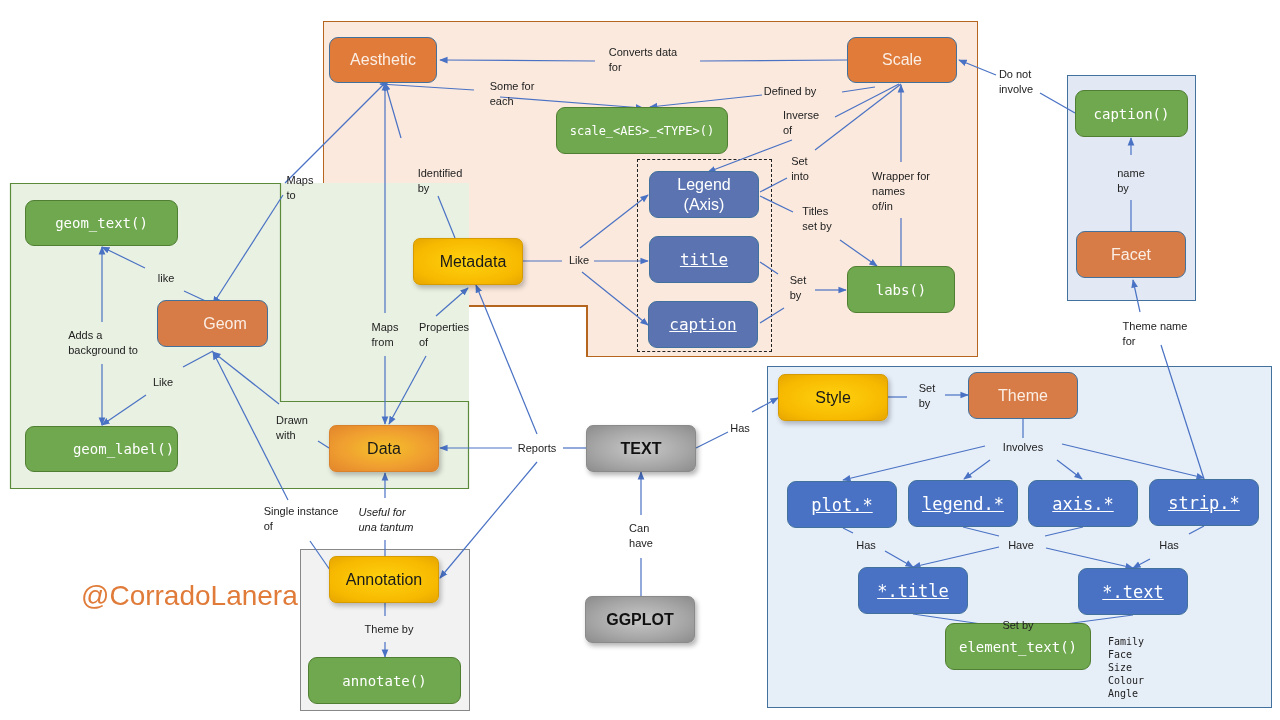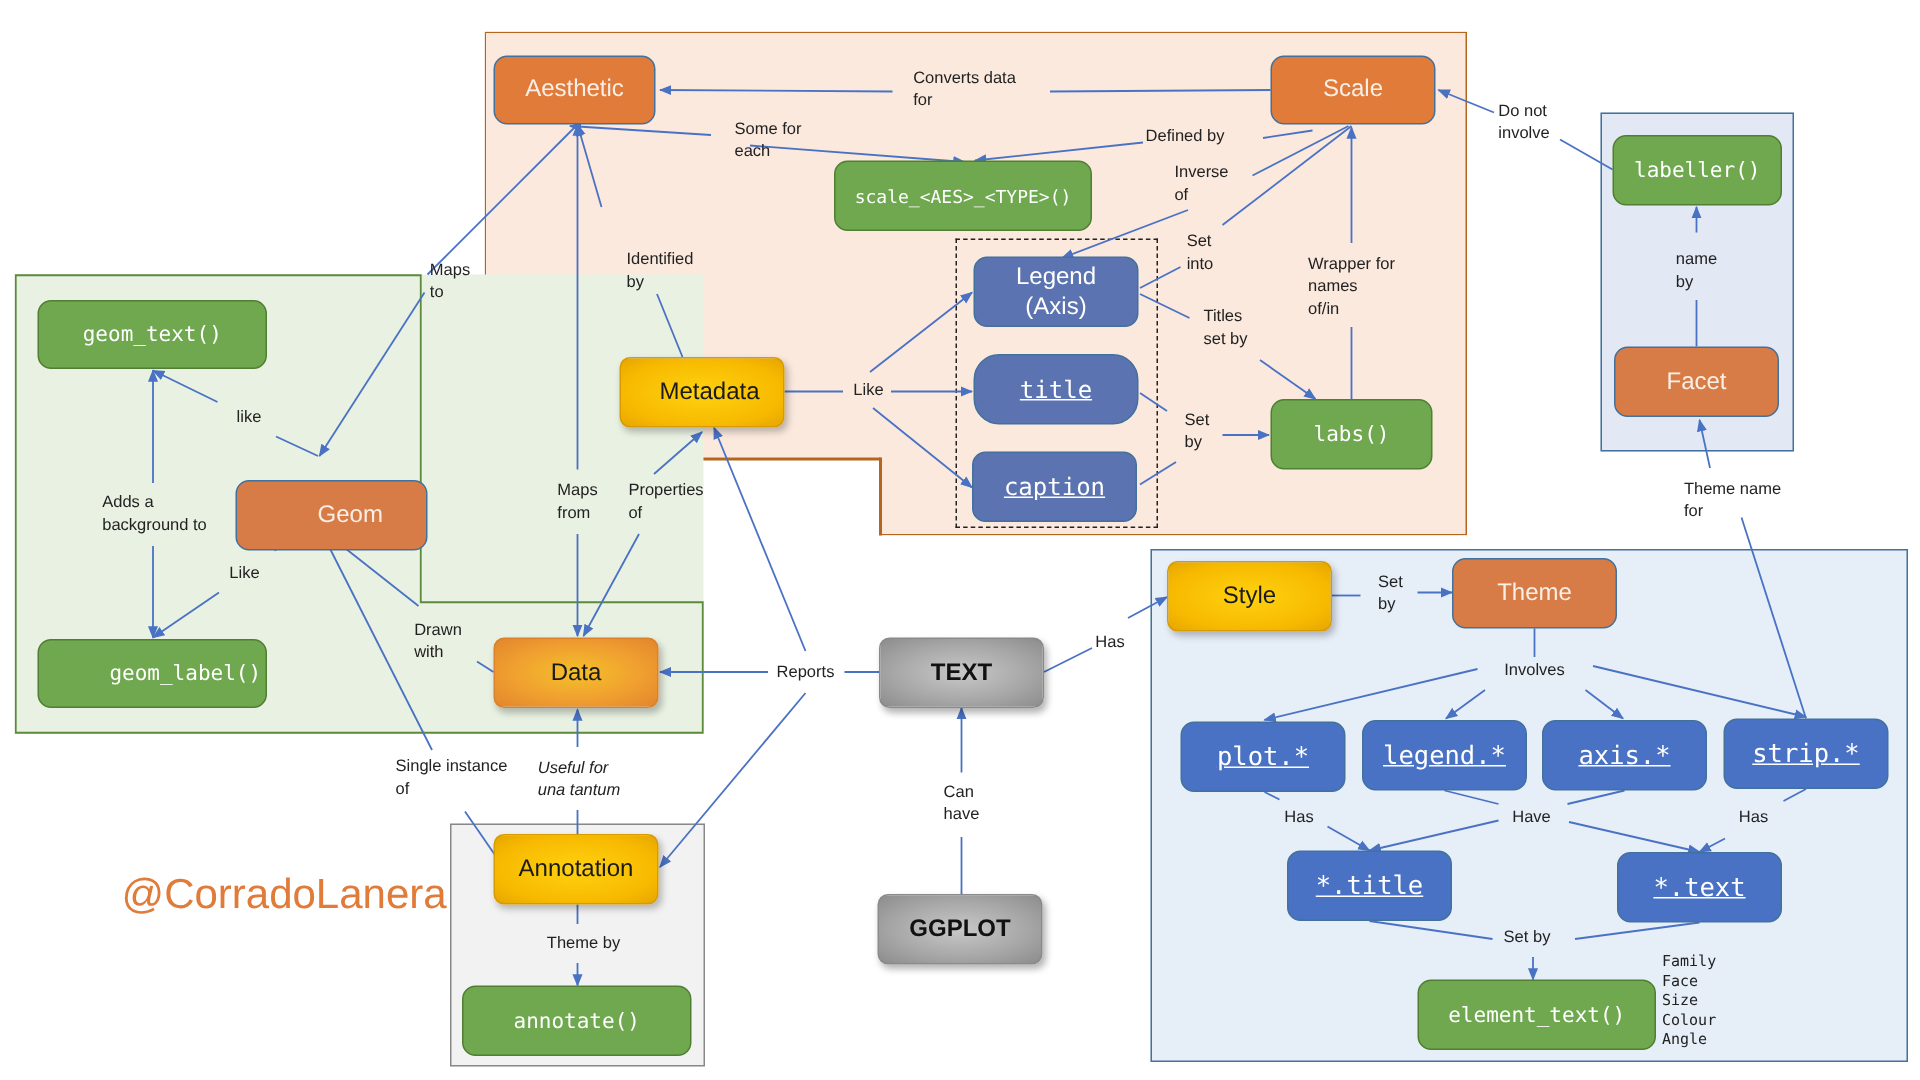--- a/index.html
+++ b/index.html
@@ -131,30 +131,30 @@
     <polyline points="913,614 995,626" fill="none" stroke="#4a72c4" stroke-width="1.2"></polyline>
     <polyline points="1133,615 1050,626" fill="none" stroke="#4a72c4" stroke-width="1.2"></polyline>
     <polyline points="1022,638 1022,653" fill="none" stroke="#4a72c4" stroke-width="1.2" marker-end="url(#ah)"></polyline>
   </svg>
 
 <div class="node n-orange" style="left:329px;top:37px;width:108px;height:46px;">Aesthetic</div>
 <div class="node n-orange" style="left:847px;top:37px;width:110px;height:46px;">Scale</div>
 <div class="node n-green" style="left:556px;top:107px;width:172px;height:47px;font-size:12px;">scale_&lt;AES&gt;_&lt;TYPE&gt;()</div>
 <div class="node n-blue2" style="left:649px;top:171px;width:110px;height:47px;line-height:20px;white-space:pre;">Legend
 (Axis)</div>
-<div class="node n-blue2" style="left:649px;top:236px;width:110px;height:47px;font-family:'DejaVu Sans Mono',monospace;text-decoration:underline;border-radius:17px;">title</div>
+<div class="node n-blue2" style="left:649px;top:236px;width:110px;height:47px;font-family:'DejaVu Sans Mono',monospace;text-decoration:underline;">title</div>
 <div class="node n-blue2" style="left:648px;top:301px;width:110px;height:47px;font-family:'DejaVu Sans Mono',monospace;text-decoration:underline;">caption</div>
 <div class="node n-green" style="left:847px;top:266px;width:108px;height:47px;">labs()</div>
 <div class="node n-gold" style="left:413px;top:238px;width:110px;height:47px;padding-left:10px;">Metadata</div>
 
-<div class="node n-green" style="left:1075px;top:90px;width:113px;height:47px;">labeller()</div>
+<div class="node n-green" style="left:1075px;top:90px;width:113px;height:47px;">caption()</div>
 <div class="node n-orange2" style="left:1076px;top:231px;width:110px;height:47px;">Facet</div>
 
 <div class="node n-green" style="left:25px;top:200px;width:153px;height:46px;">geom_text()</div>
-<div class="node n-orange2" style="left:157px;top:320px;width:128px;height:47px;padding-left:25px;">Geom</div>
+<div class="node n-orange2" style="left:157px;top:300px;width:111px;height:47px;padding-left:25px;">Geom</div>
 <div class="node n-green" style="left:25px;top:426px;width:153px;height:46px;padding-left:44px;">geom_label()</div>
 <div class="node n-data" style="left:329px;top:425px;width:110px;height:47px;">Data</div>
 
 <div class="node n-gray" style="left:586px;top:425px;width:110px;height:47px;">TEXT</div>
 <div class="node n-gray" style="left:585px;top:596px;width:110px;height:47px;">GGPLOT</div>
 
 <div class="node n-gold" style="left:329px;top:556px;width:110px;height:47px;">Annotation</div>
 <div class="node n-green" style="left:308px;top:657px;width:153px;height:47px;">annotate()</div>
 
 <div class="node n-gold" style="left:778px;top:374px;width:110px;height:47px;">Style</div>
@@ -170,21 +170,21 @@
   </div>
 <div class="node n-blue" style="left:1149px;top:479px;width:110px;height:47px;">
     <u>strip.*</u>
   </div>
 <div class="node n-blue" style="left:858px;top:567px;width:110px;height:47px;">
     <u>*.title</u>
   </div>
 <div class="node n-blue" style="left:1078px;top:568px;width:110px;height:47px;">
     <u>*.text</u>
   </div>
-<div class="node n-green" style="left:945px;top:653px;width:159px;height:47px;text-align:center;">element_text()</div>
+<div class="node n-green" style="left:945px;top:623px;width:146px;height:47px;text-align:center;">element_text()</div>
 
 <div class="props" style="left:1108px;top:635px;">
   <div>Family</div>
   <div>Face</div>
   <div>Size</div>
   <div>Colour</div>
   <div>Angle</div>
 </div>
 
 <div class="credit" style="left:81px;top:580px;">@CorradoLanera</div>

